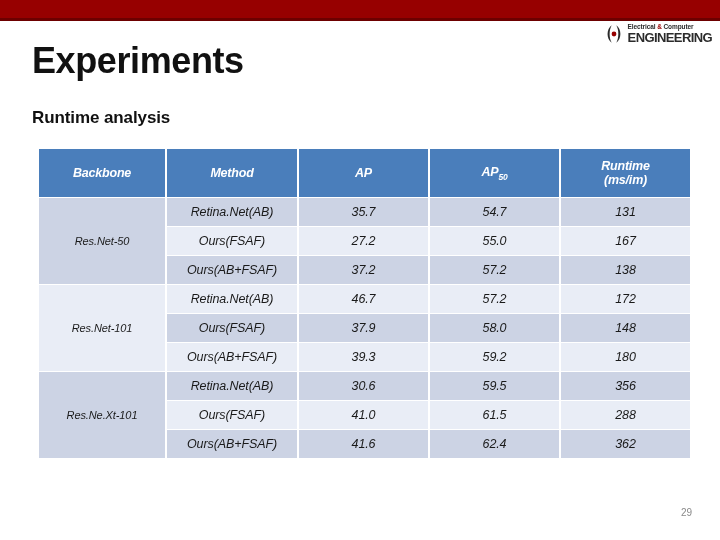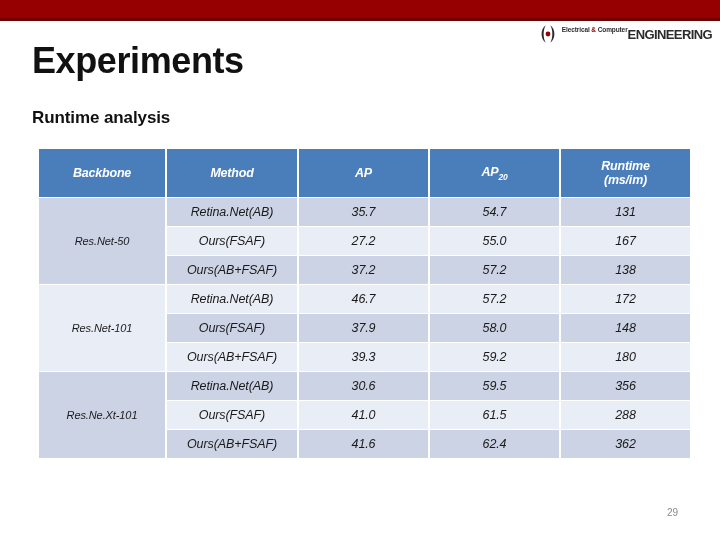--- a/index.html
+++ b/index.html
@@ -41,20 +41,21 @@
     align-items: center;
     gap: 3px;
   }
   .logo-mark {
     width: 22px;
     height: 22px;
     flex: none;
   }
   .logo-text {
     display: flex;
+    flex-direction: column;
     line-height: 1;
   }
   .logo-line1 {
     font-size: 6.5px;
     font-weight: bold;
     color: #2b2b2b;
     letter-spacing: -0.1px;
     white-space: nowrap;
   }
   .logo-line1 .amp { color: #970000; }
@@ -141,21 +142,21 @@
   
   col.c1 { width: 126px; }
   col.c2 { width: 130px; }
   col.c3 { width: 129px; }
   col.c4 { width: 129px; }
   col.c5 { width: 129px; }
 
   
   .page-number {
     position: absolute;
-    right: 42px;
+    right: 28px;
     bottom: 22px;
     font-size: 10px;
     color: #8a8a8a;
   }
 </style>
 </head>
 <body>
 
 <div class="top-bar"></div>
 <div class="top-bar-edge"></div>
@@ -182,21 +183,21 @@
         <col class="c2">
         <col class="c3">
         <col class="c4">
         <col class="c5">
     </colgroup>
     <thead>
       <tr>
         <th>Backbone</th>
         <th>Method</th>
         <th>AP</th>
-        <th><span>AP</span><span class="sub">20</span></th>
+        <th><span>AP</span><span class="sub">50</span></th>
         <th>
             <span class="rt-l1">Runtime</span>
             <span class="rt-l2">(ms/im)</span>
           </th>
       </tr>
     </thead>
     <tbody id="table-body">
         <tr>
           <td class="backbone shade-dark" rowspan="3">Res.Net-50</td>
           <td class="shade-dark">Retina.Net(AB)</td>

